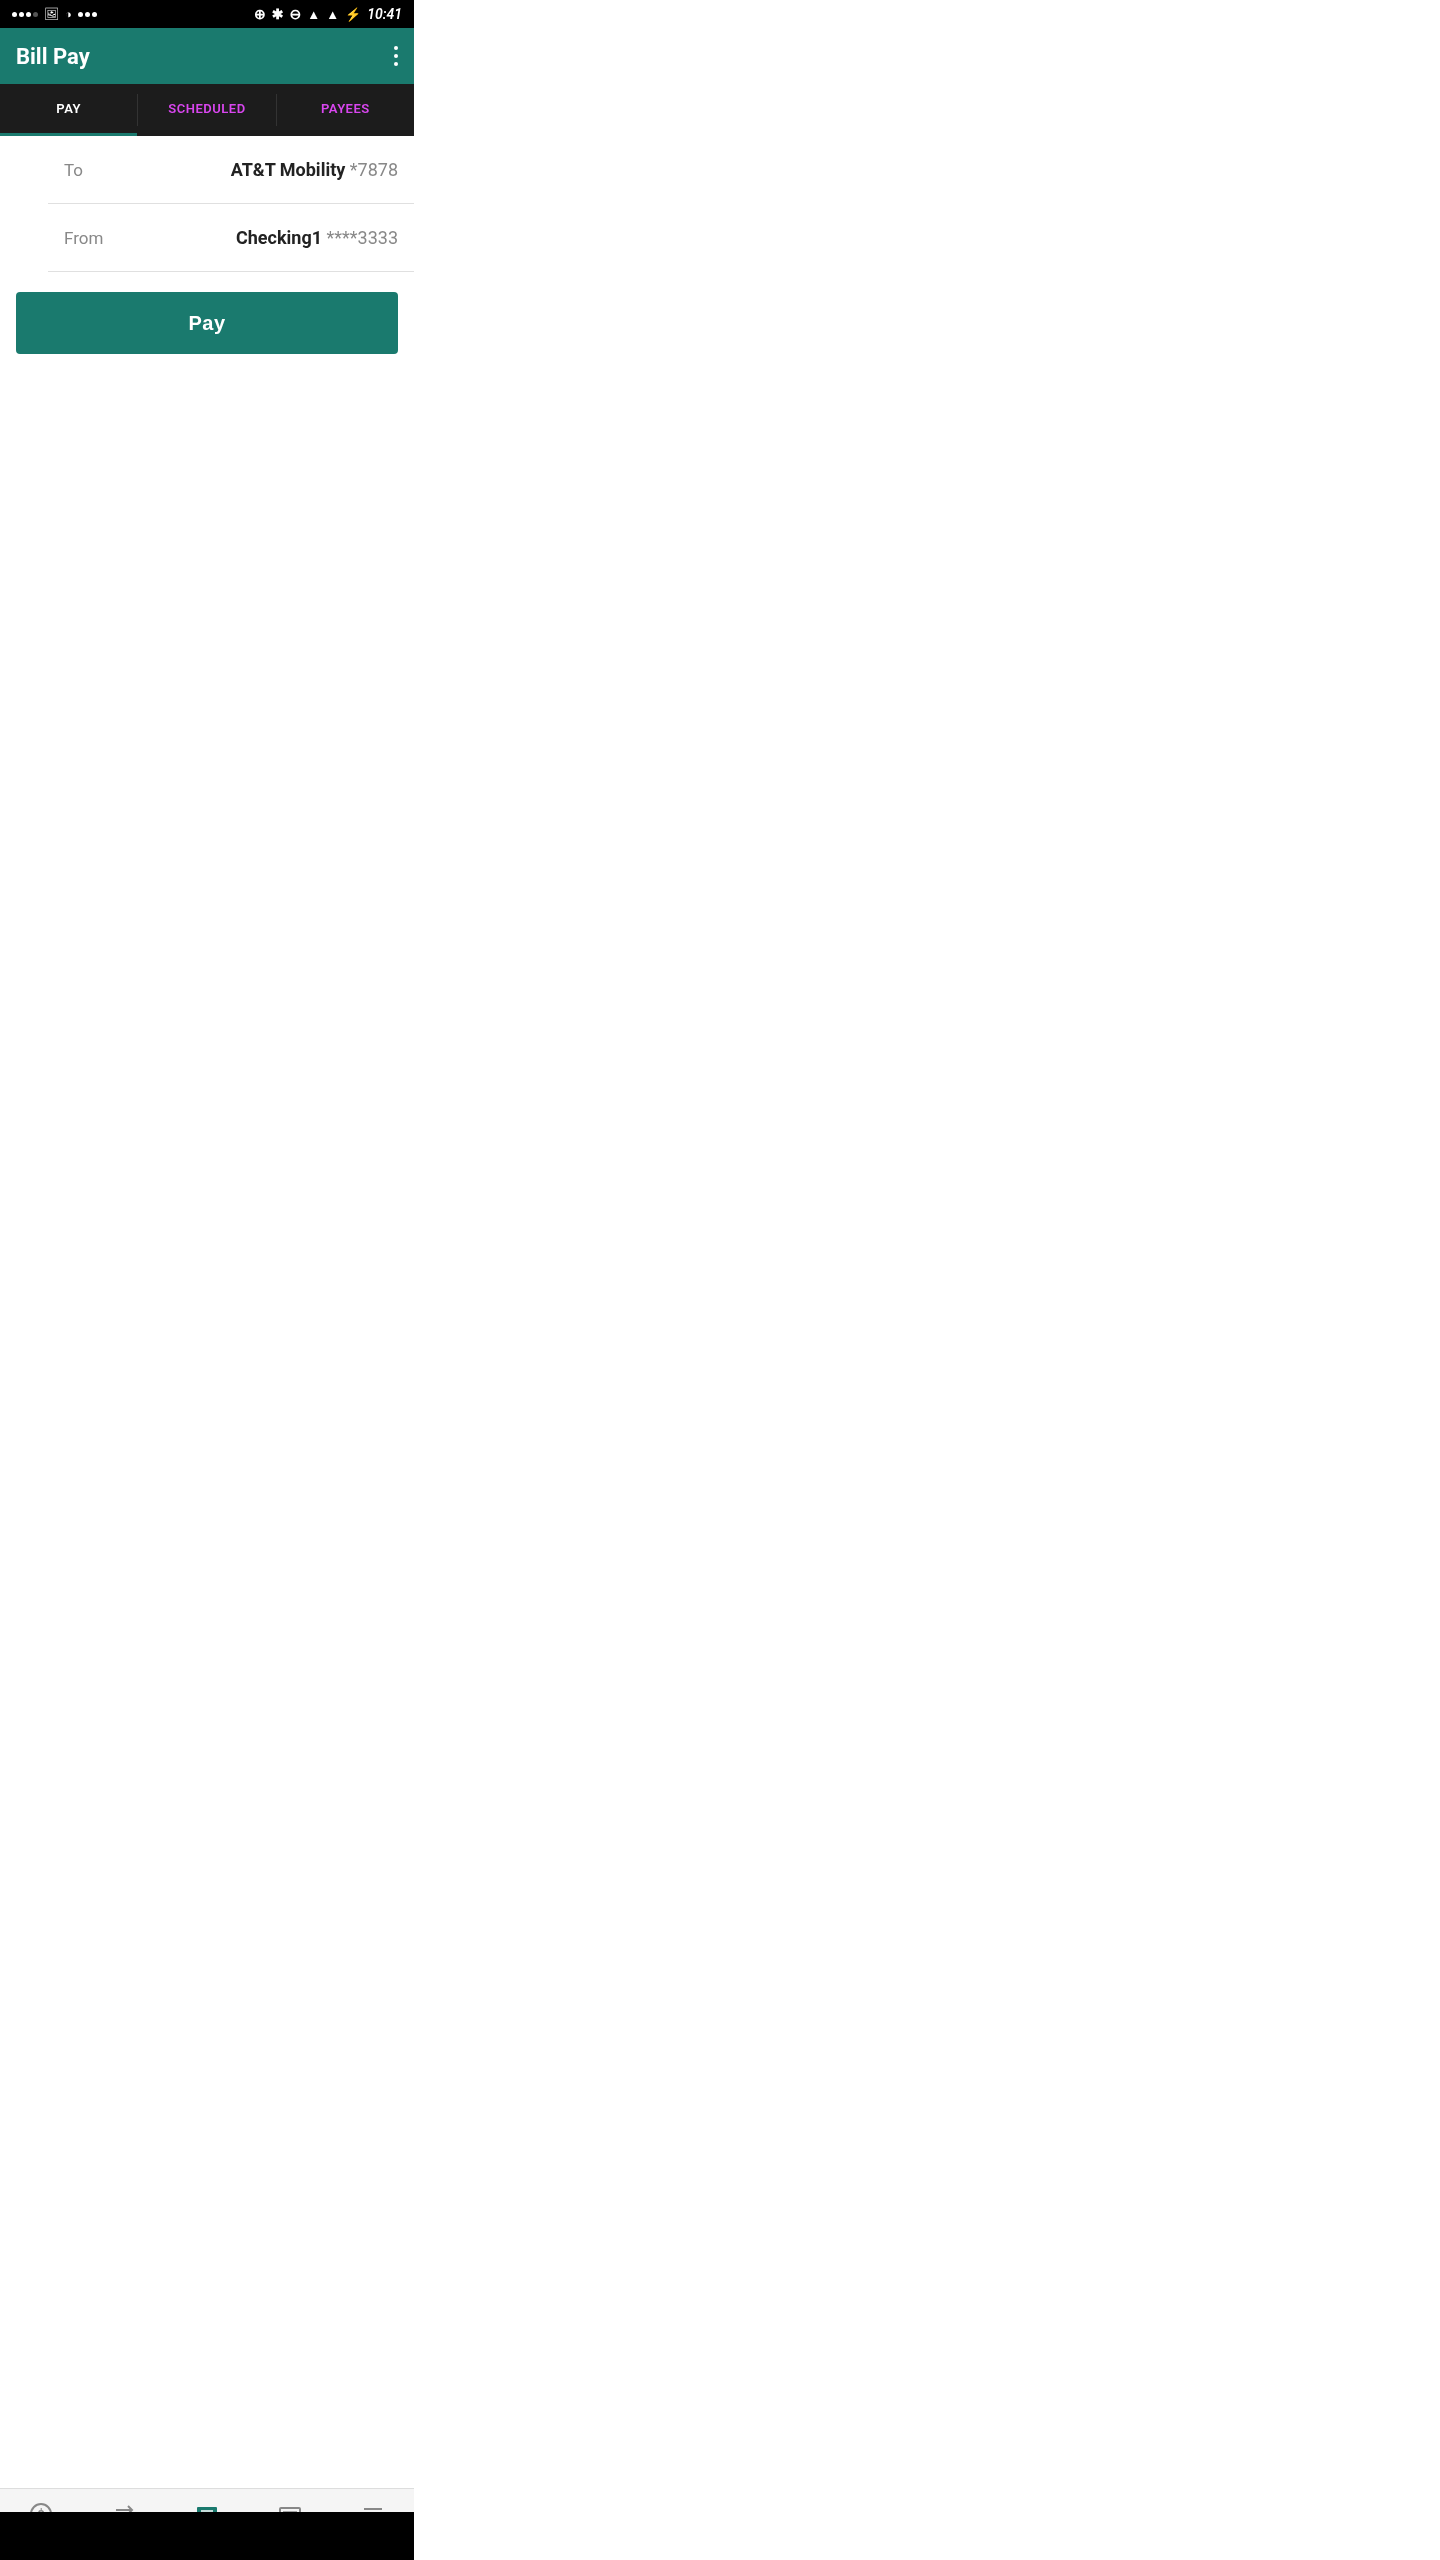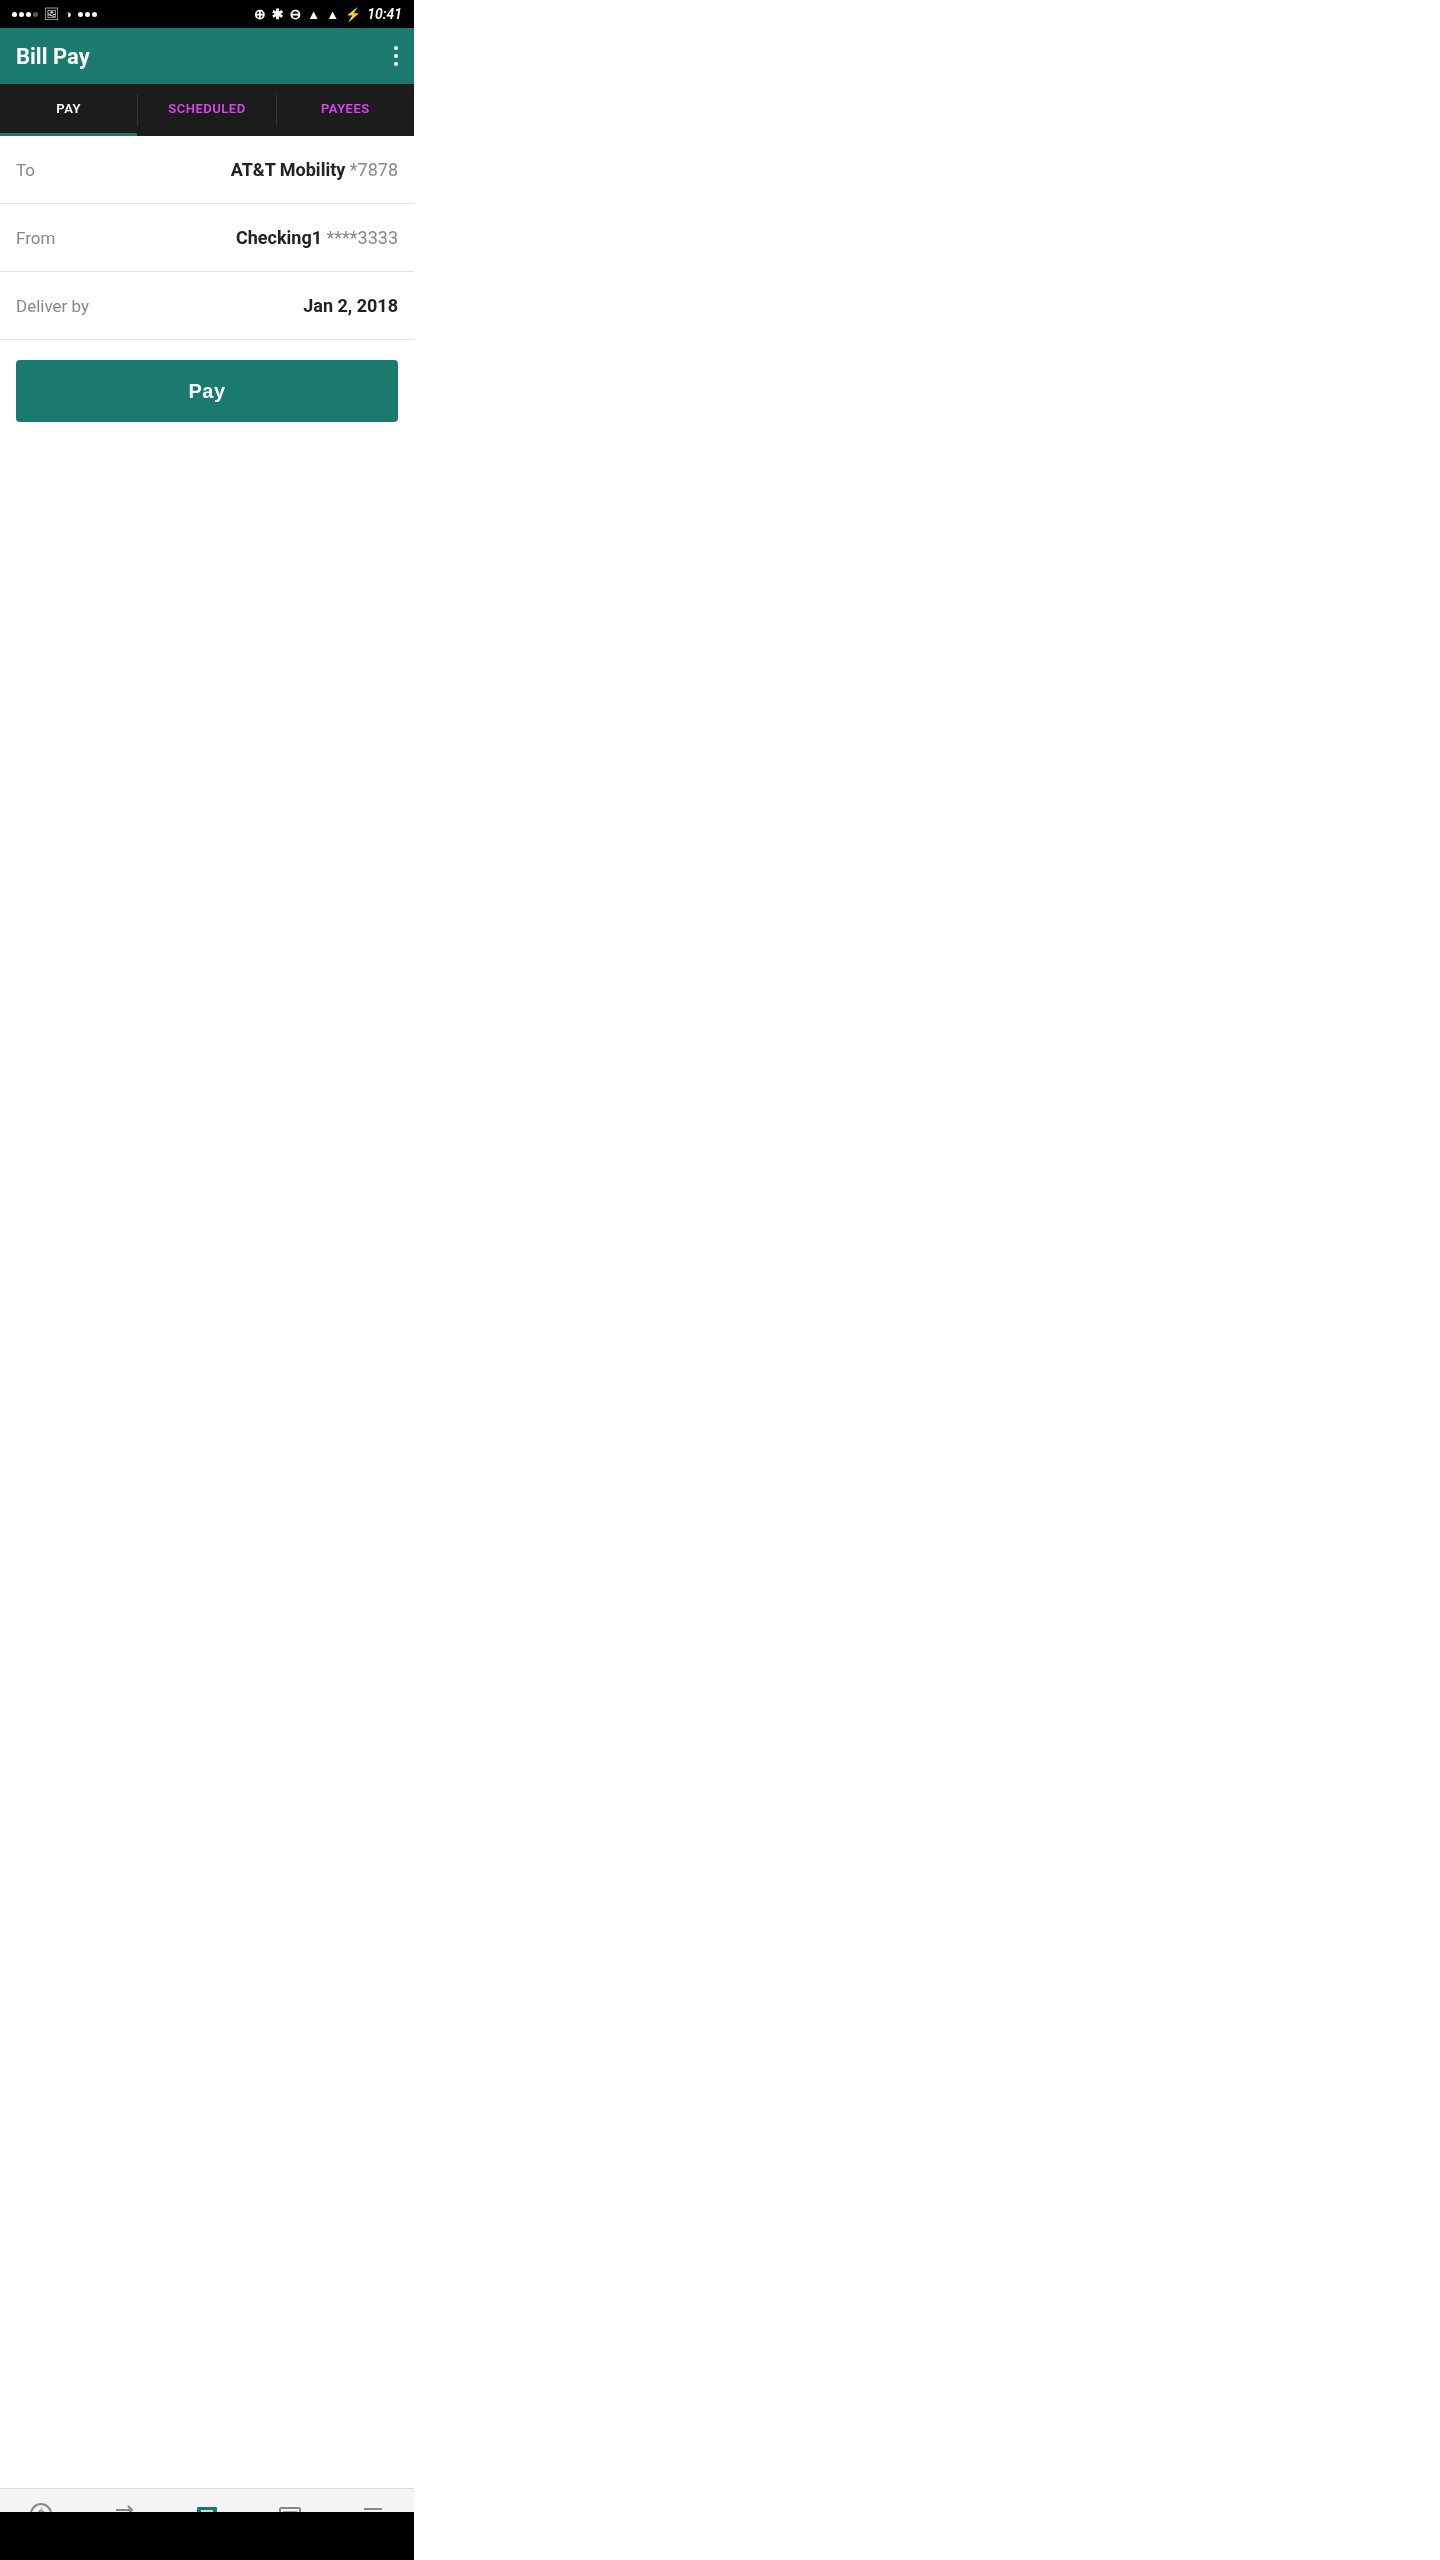--- a/index.html
+++ b/index.html
@@ -125,20 +125,21 @@
       padding: 0;
     }
 
     .form-row {
       display: flex;
       align-items: center;
       justify-content: space-between;
       padding: 20px 16px;
       border-bottom: 1px solid #e0e0e0;
       min-height: 68px;
+      margin-left: 48px;
     }
 
     .form-label {
       color: #888888;
       font-size: 17px;
     }
 
     .form-value {
       color: #222222;
       font-size: 18px;
@@ -281,24 +282,20 @@
   </div>
 
   <div class="form-row">
     <span class="form-label">From</span>
     <span class="form-value">
       <span>Checking1</span><span class="account-sub"> ****3333</span>
     </span>
   </div>
 
 
-  <div class="form-row">
-    <span class="form-label">Deliver by</span>
-    <span class="form-value">Jan 2, 2018</span>
-  </div>
 
   <div class="pay-button-container">
     <button class="pay-button">Pay</button>
   </div>
 
   <div class="content-space"></div>
 </div>
 
 <div class="bottom-nav">
 

